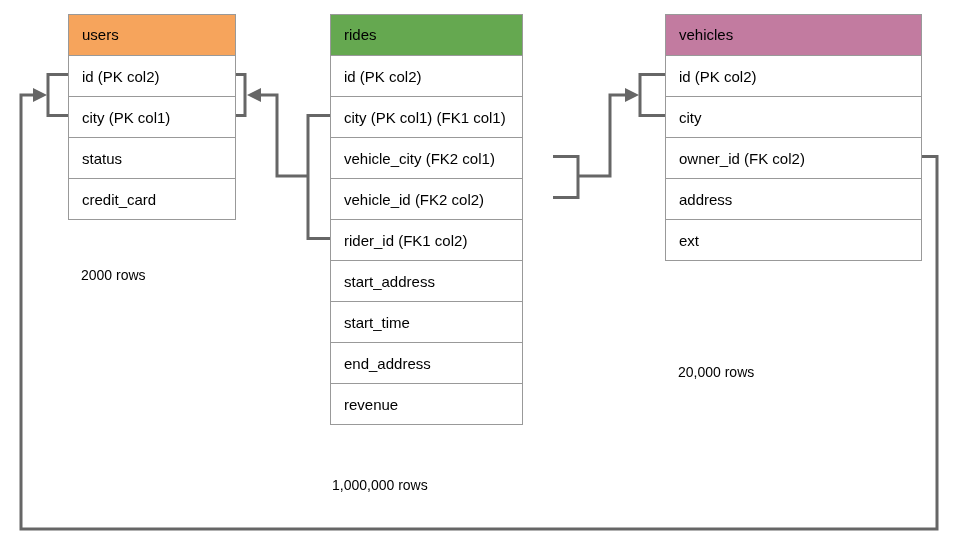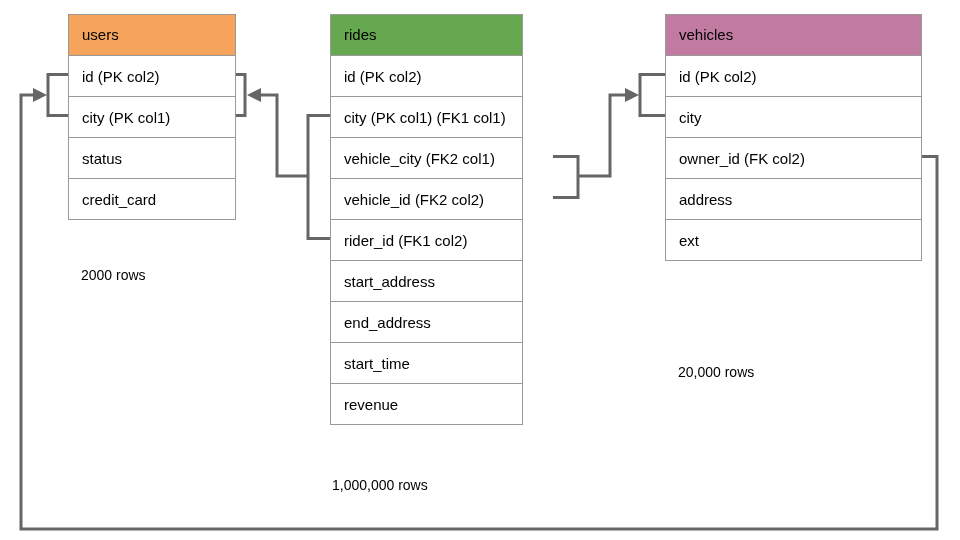--- a/index.html
+++ b/index.html
@@ -96,22 +96,22 @@
   <div class="row-count" style="left:81px; top:267px;">2000 rows</div>
 
   <div class="db-table" style="left:330px; top:14px; width:193px;">
     <div class="thead" style="background-color: rgb(101, 168, 80);">rides</div>
     <div class="trow">id (PK col2)</div>
     <div class="trow">city (PK col1) (FK1 col1)</div>
     <div class="trow">vehicle_city (FK2 col1)</div>
     <div class="trow">vehicle_id (FK2 col2)</div>
     <div class="trow">rider_id (FK1 col2)</div>
     <div class="trow">start_address</div>
+    <div class="trow">start_time</div>
     <div class="trow">end_address</div>
-    <div class="trow">start_time</div>
     <div class="trow">revenue</div>
   </div>
   <div class="row-count" style="left:332px; top:477px;">1,000,000 rows</div>
 
   <div class="db-table" style="left:665px; top:14px; width:257px;">
     <div class="thead" style="background-color: rgb(194, 123, 160);">vehicles</div>
     <div class="trow">id (PK col2)</div>
     <div class="trow">city</div>
     <div class="trow">owner_id (FK col2)</div>
     <div class="trow">address</div>

